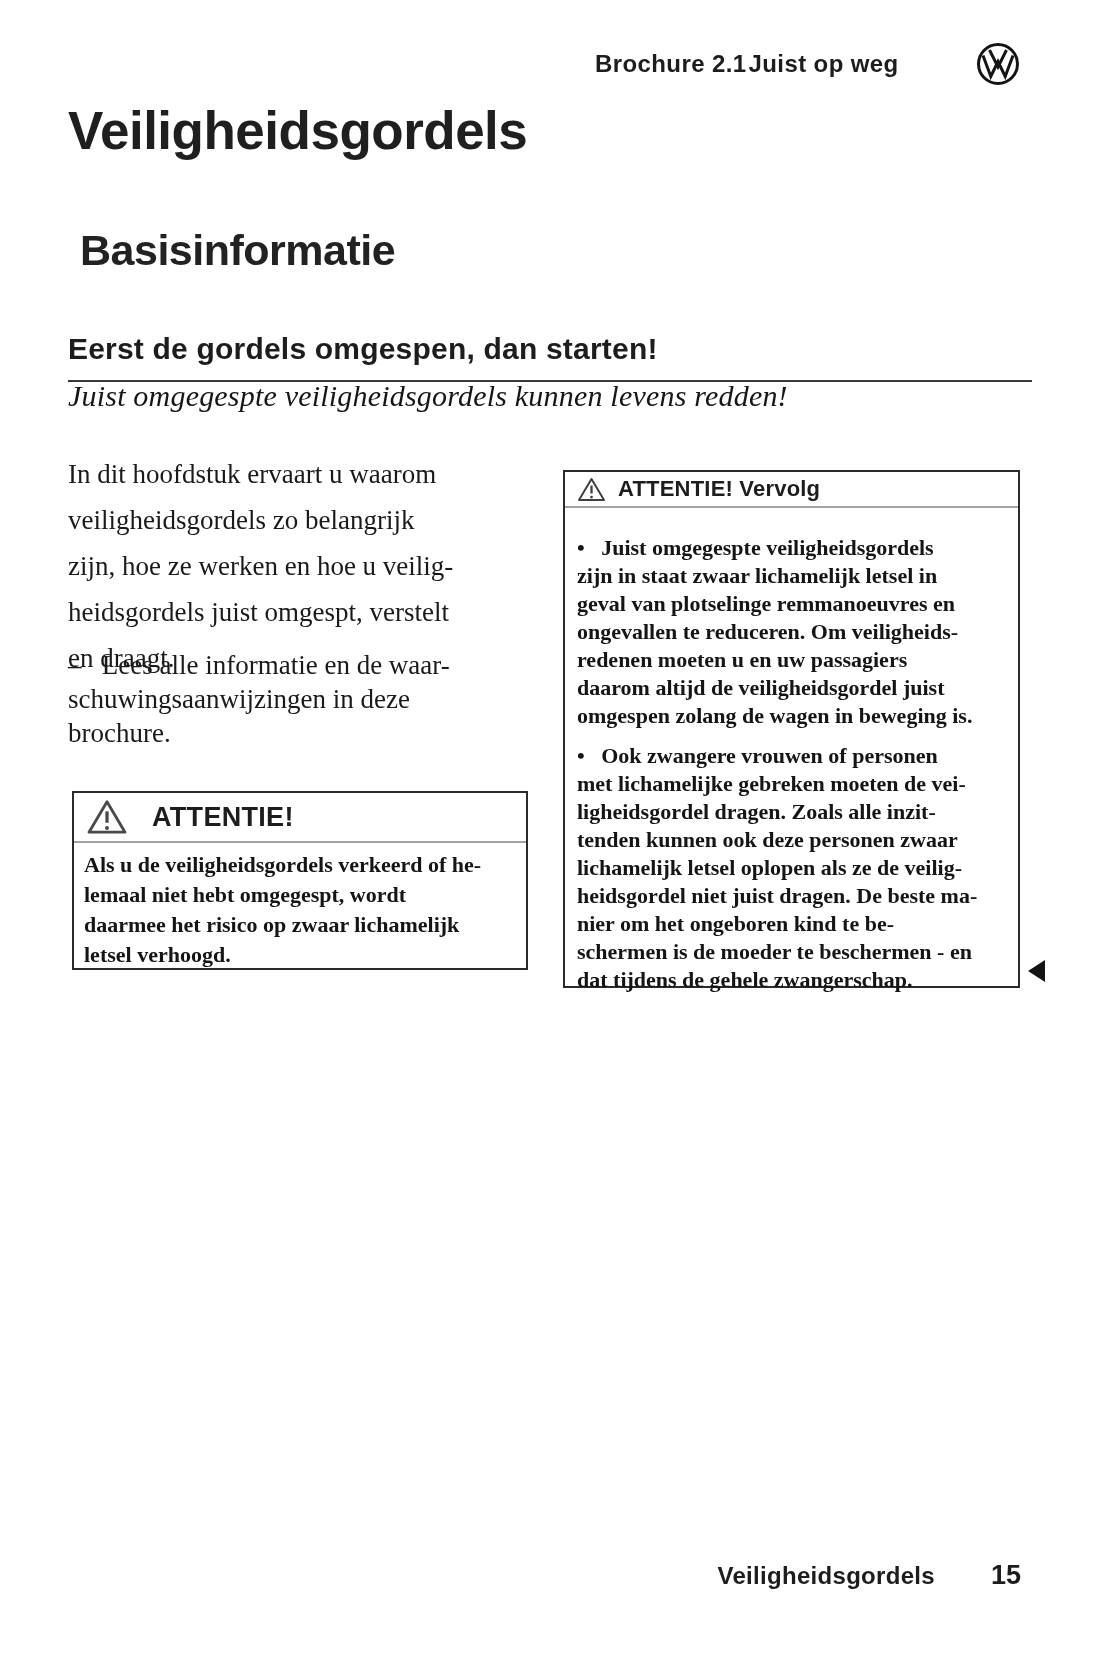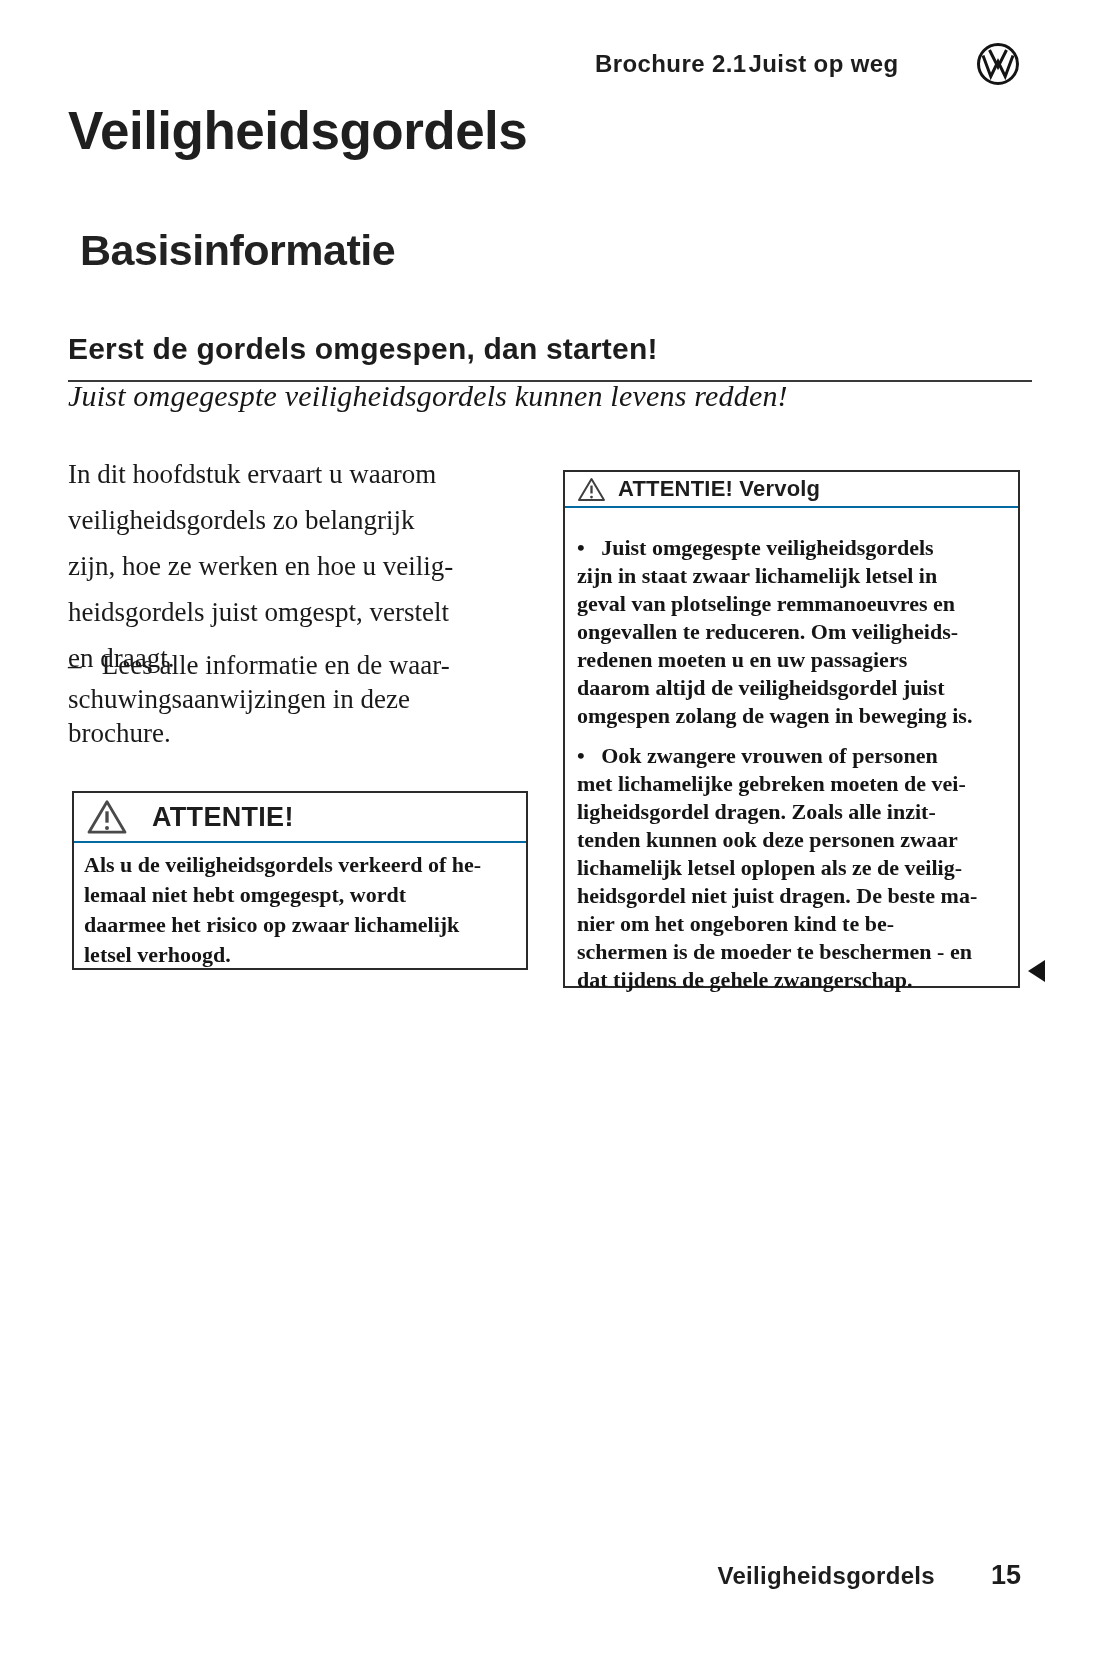--- a/index.html
+++ b/index.html
@@ -109,21 +109,21 @@
     left: 72px; top: 791px;
     width: 456px; height: 179px;
   }
   .warn-box.right {
     left: 563px; top: 470px;
     width: 457px; height: 518px;
   }
   .warn-head {
     display: flex;
     align-items: center;
-    border-bottom: 2px solid #0369a1;
+    border-bottom: 2px solid #a3a3a3;
     font-family: "Liberation Sans", sans-serif;
     font-weight: 700;
     color: #1d1d1d;
   }
   .warn-box.left .warn-head {
     height: 50px;
     padding-left: 12px;
     gap: 24px;
     font-size: 27px;
     letter-spacing: 0.3px;

